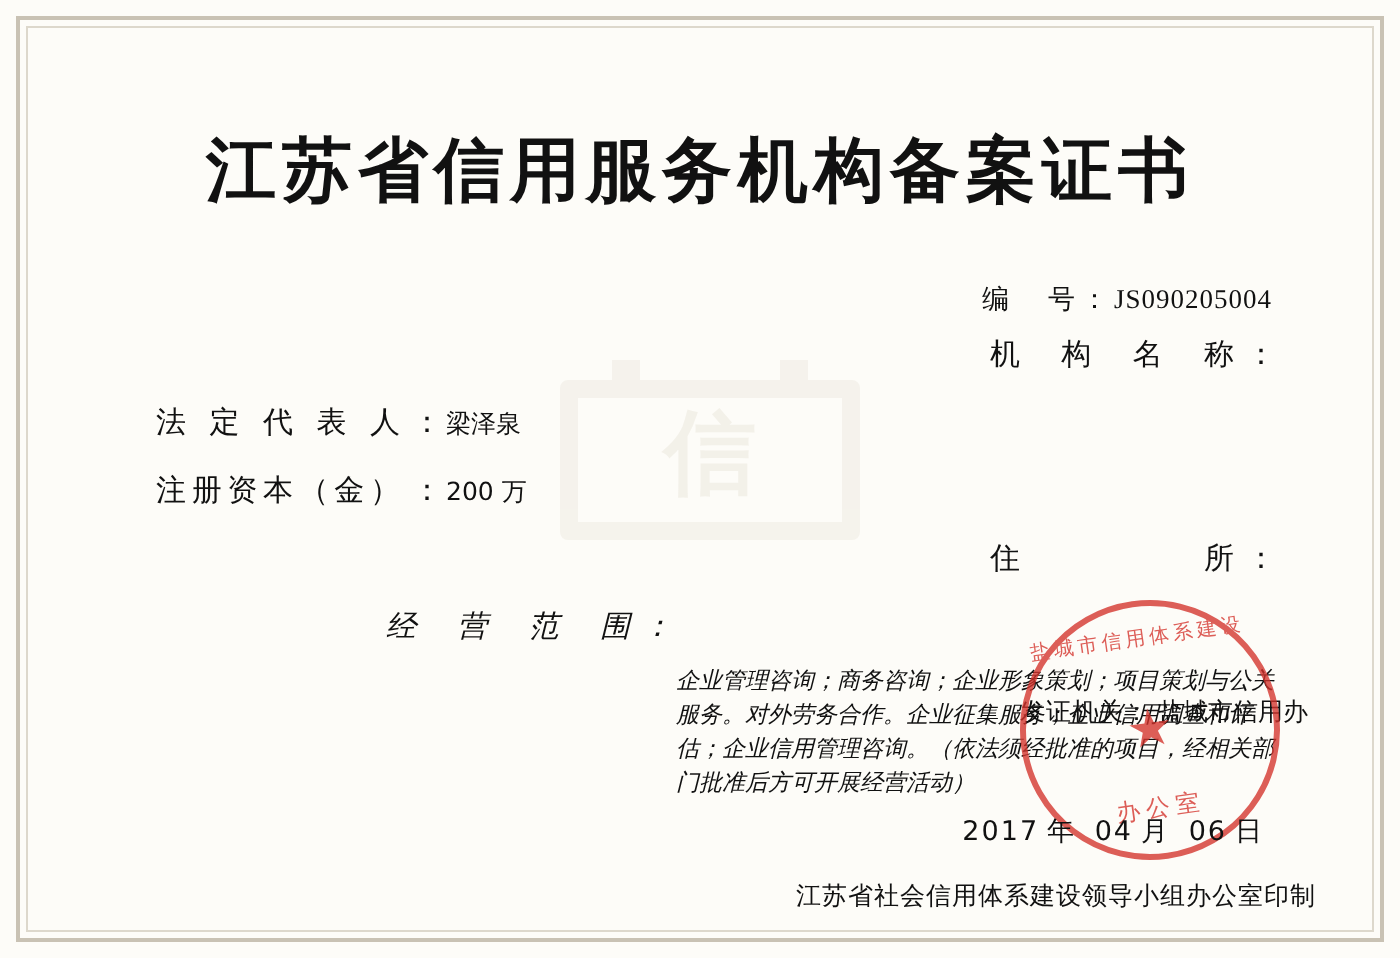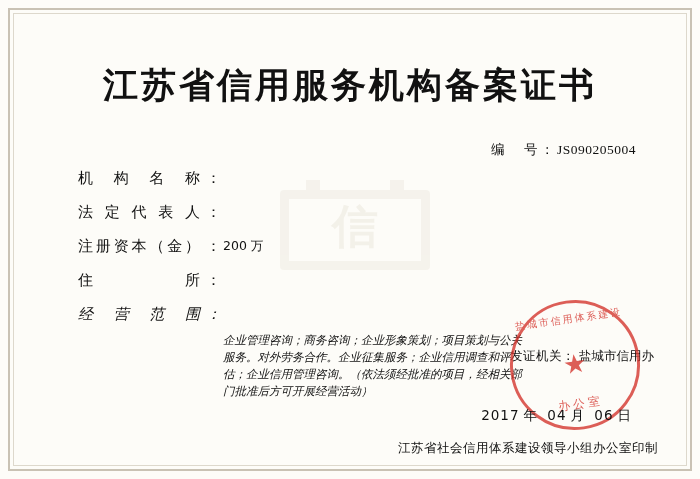--- a/index.html
+++ b/index.html
@@ -108,20 +108,21 @@
   .rows {
     position: absolute;
     left: 78px;
     top: 168px;
     width: 560px;
   }
   .row {
     display: flex;
     align-items: flex-start;
     margin-bottom: 14px;
+    justify-content: flex-end;
   }
   .row .label {
     width: 128px;
     flex: 0 0 128px;
     font-size: 15px;
     color: #111;
     text-align: justify;
     text-align-last: justify;
     padding-right: 6px;
     box-sizing: border-box;
@@ -255,20 +256,21 @@
   <div class="rows">
 
     <div class="row">
       <div class="label">机构名称</div>
       <div class="colon">：</div>
     </div>
 
     <div class="row">
       <div class="label">法定代表人</div>
       <div class="colon">：</div>
+      <div class="value">梁泽泉</div>
     </div>
 
     <div class="row">
       <div class="label">注册资本（金）</div>
       <div class="colon">：</div>
       <div class="value">200 万</div>
     </div>
 
     <div class="row">
       <div class="label">住所</div>

